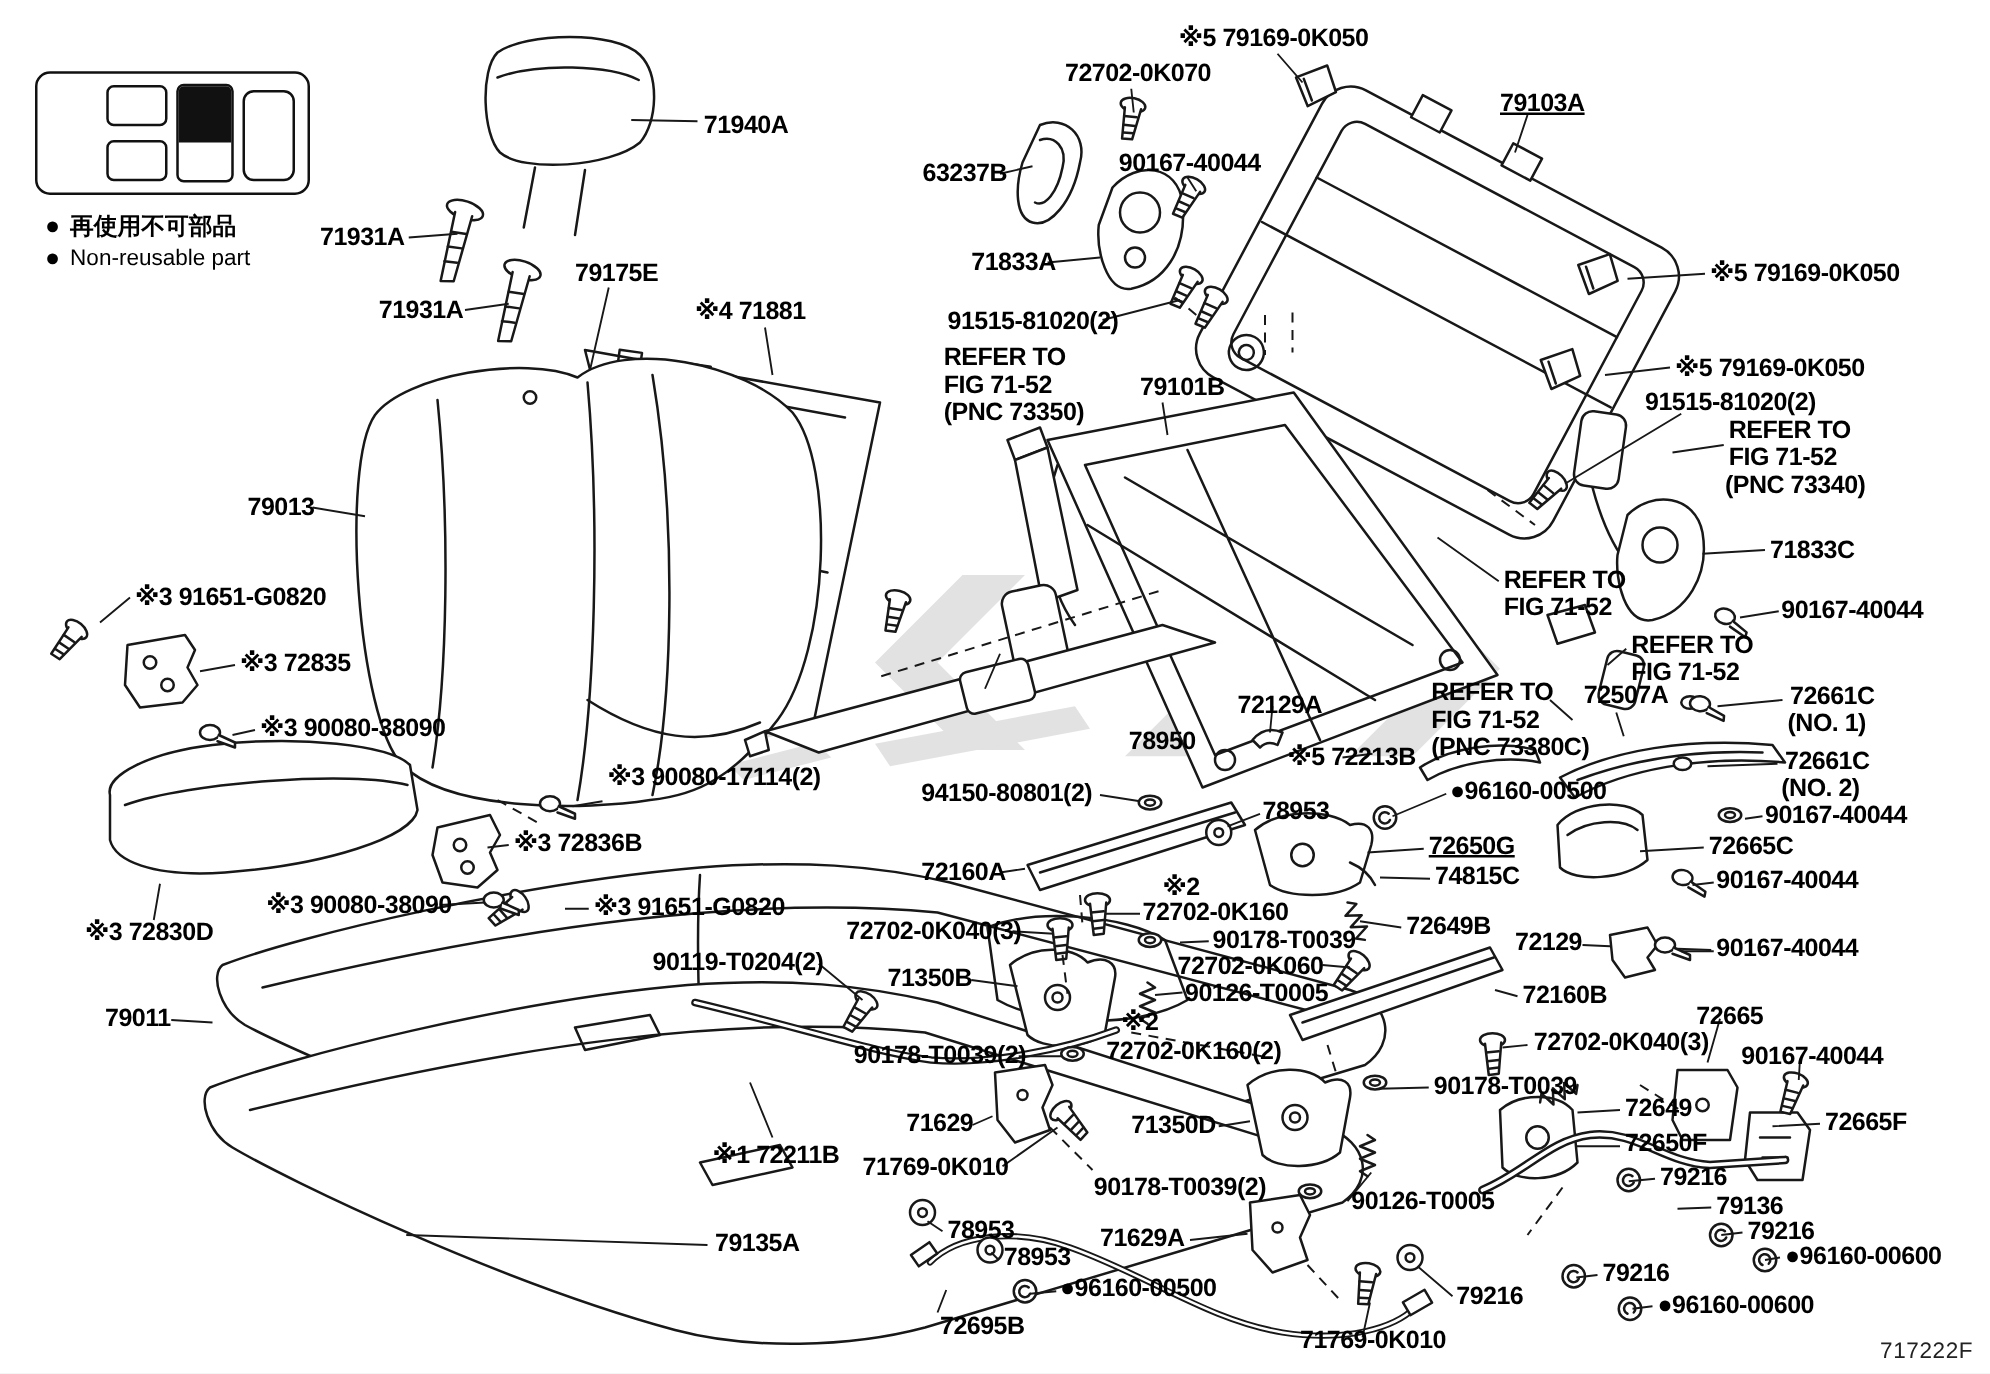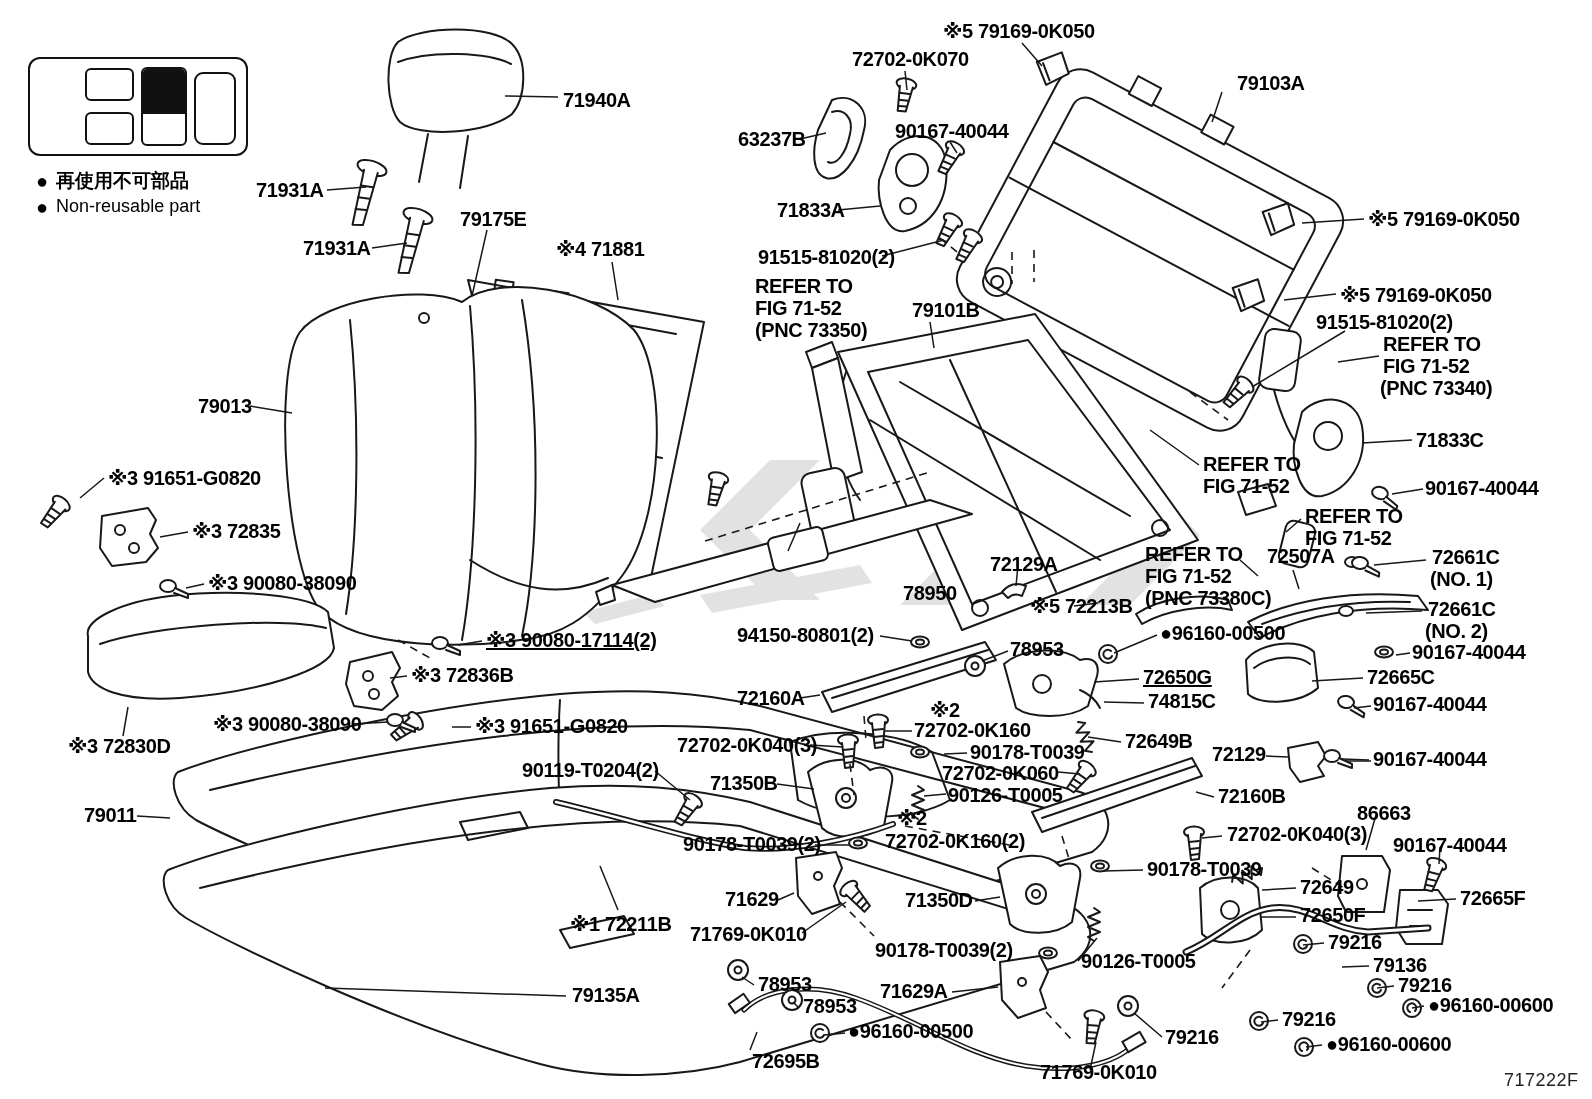--- a/index.html
+++ b/index.html
@@ -355,21 +355,21 @@
       <span class="part-label" style="left: 943px; top: 21px;">※5 79169-0K050</span>
       <span class="part-label" style="left: 852px; top: 49px; text-align: right;">72702-0K070</span>
       <span class="part-label" style="left: 895px; top: 121px;">90167-40044</span>
       <span class="part-label" style="left: 738px; top: 129px;">63237B</span>
       <span class="part-label" style="left: 777px; top: 200px;">71833A</span>
       <span class="part-label" style="left: 758px; top: 247px;">91515-81020(2)</span>
       <span class="part-label" style="left: 755px; top: 276px;">REFER TO</span>
       <span class="part-label" style="left: 755px; top: 298px;">FIG 71-52</span>
       <span class="part-label" style="left: 755px; top: 320px;">(PNC 73350)</span>
       <span class="part-label" style="left: 912px; top: 300px;">79101B</span>
-      <span class="part-label" style="left: 1237px; top: 73px;">79103A</span>
+      <span class="part-label" style="left: 1200px; top: 73px; text-decoration: underline;">79103A</span>
       <span class="part-label" style="left: 1368px; top: 209px;">※5 79169-0K050</span>
       <span class="part-label" style="left: 1340px; top: 285px;">※5 79169-0K050</span>
       <span class="part-label" style="left: 1316px; top: 312px;">91515-81020(2)</span>
       <span class="part-label" style="left: 1383px; top: 334px;">REFER TO</span>
       <span class="part-label" style="left: 1383px; top: 356px;">FIG 71-52</span>
       <span class="part-label" style="left: 1380px; top: 378px;">(PNC 73340)</span>
       <span class="part-label" style="left: 1416px; top: 430px;">71833C</span>
       <span class="part-label" style="left: 1425px; top: 478px;">90167-40044</span>
       <span class="part-label" style="left: 1203px; top: 454px;">REFER TO</span>
       <span class="part-label" style="left: 1203px; top: 476px;">FIG 71-52</span>
@@ -380,35 +380,35 @@
       <span class="part-label" style="left: 1145px; top: 588px;">(PNC 73380C)</span>
       <span class="part-label" style="left: 1267px; top: 546px;">72507A</span>
       <span class="part-label" style="left: 1432px; top: 547px;">72661C</span>
       <span class="part-label" style="left: 1430px; top: 569px;">(NO. 1)</span>
       <span class="part-label" style="left: 1428px; top: 599px;">72661C</span>
       <span class="part-label" style="left: 1425px; top: 621px;">(NO. 2)</span>
       <span class="part-label" style="left: 1412px; top: 642px;">90167-40044</span>
       <span class="part-label" style="left: 1367px; top: 667px;">72665C</span>
       <span class="part-label" style="left: 1373px; top: 694px;">90167-40044</span>
       <span class="part-label" style="left: 1373px; top: 749px;">90167-40044</span>
-      <span class="part-label" style="left: 1357px; top: 803px;">86663</span>
+      <span class="part-label" style="left: 1357px; top: 803px;">72665</span>
       <span class="part-label" style="left: 1393px; top: 835px;">90167-40044</span>
       <span class="part-label" style="left: 1300px; top: 877px;">72649</span>
       <span class="part-label" style="left: 1300px; top: 905px;">72650F</span>
       <span class="part-label" style="left: 1460px; top: 888px;">72665F</span>
       <span class="part-label" style="left: 1328px; top: 932px;">79216</span>
       <span class="part-label" style="left: 1373px; top: 955px;">79136</span>
       <span class="part-label" style="left: 1398px; top: 975px;">79216</span>
       <span class="part-label" style="left: 1428px; top: 995px;">●96160-00600</span>
       <span class="part-label" style="left: 1282px; top: 1009px;">79216</span>
       <span class="part-label" style="left: 1326px; top: 1034px;">●96160-00600</span>
       <span class="part-label" style="left: 108px; top: 468px;">※3 91651-G0820</span>
       <span class="part-label" style="left: 192px; top: 521px;">※3 72835</span>
       <span class="part-label" style="left: 208px; top: 573px;">※3 90080-38090</span>
-      <span class="part-label" style="left: 486px; top: 630px; text-decoration: underline;">※3 90080-17114(2)</span>
+      <span class="part-label" style="left: 486px; top: 612px;">※3 90080-17114(2)</span>
       <span class="part-label" style="left: 411px; top: 665px;">※3 72836B</span>
       <span class="part-label" style="left: 213px; top: 714px;">※3 90080-38090</span>
       <span class="part-label" style="left: 475px; top: 716px;">※3 91651-G0820</span>
       <span class="part-label" style="left: 68px; top: 736px;">※3 72830D</span>
       <span class="part-label" style="left: 84px; top: 805px;">79011</span>
       <span class="part-label" style="left: 522px; top: 760px;">90119-T0204(2)</span>
       <span class="part-label" style="left: 710px; top: 773px;">71350B</span>
       <span class="part-label" style="left: 737px; top: 625px;">94150-80801(2)</span>
       <span class="part-label" style="left: 737px; top: 688px;">72160A</span>
       <span class="part-label" style="left: 930px; top: 700px;">※2</span>

